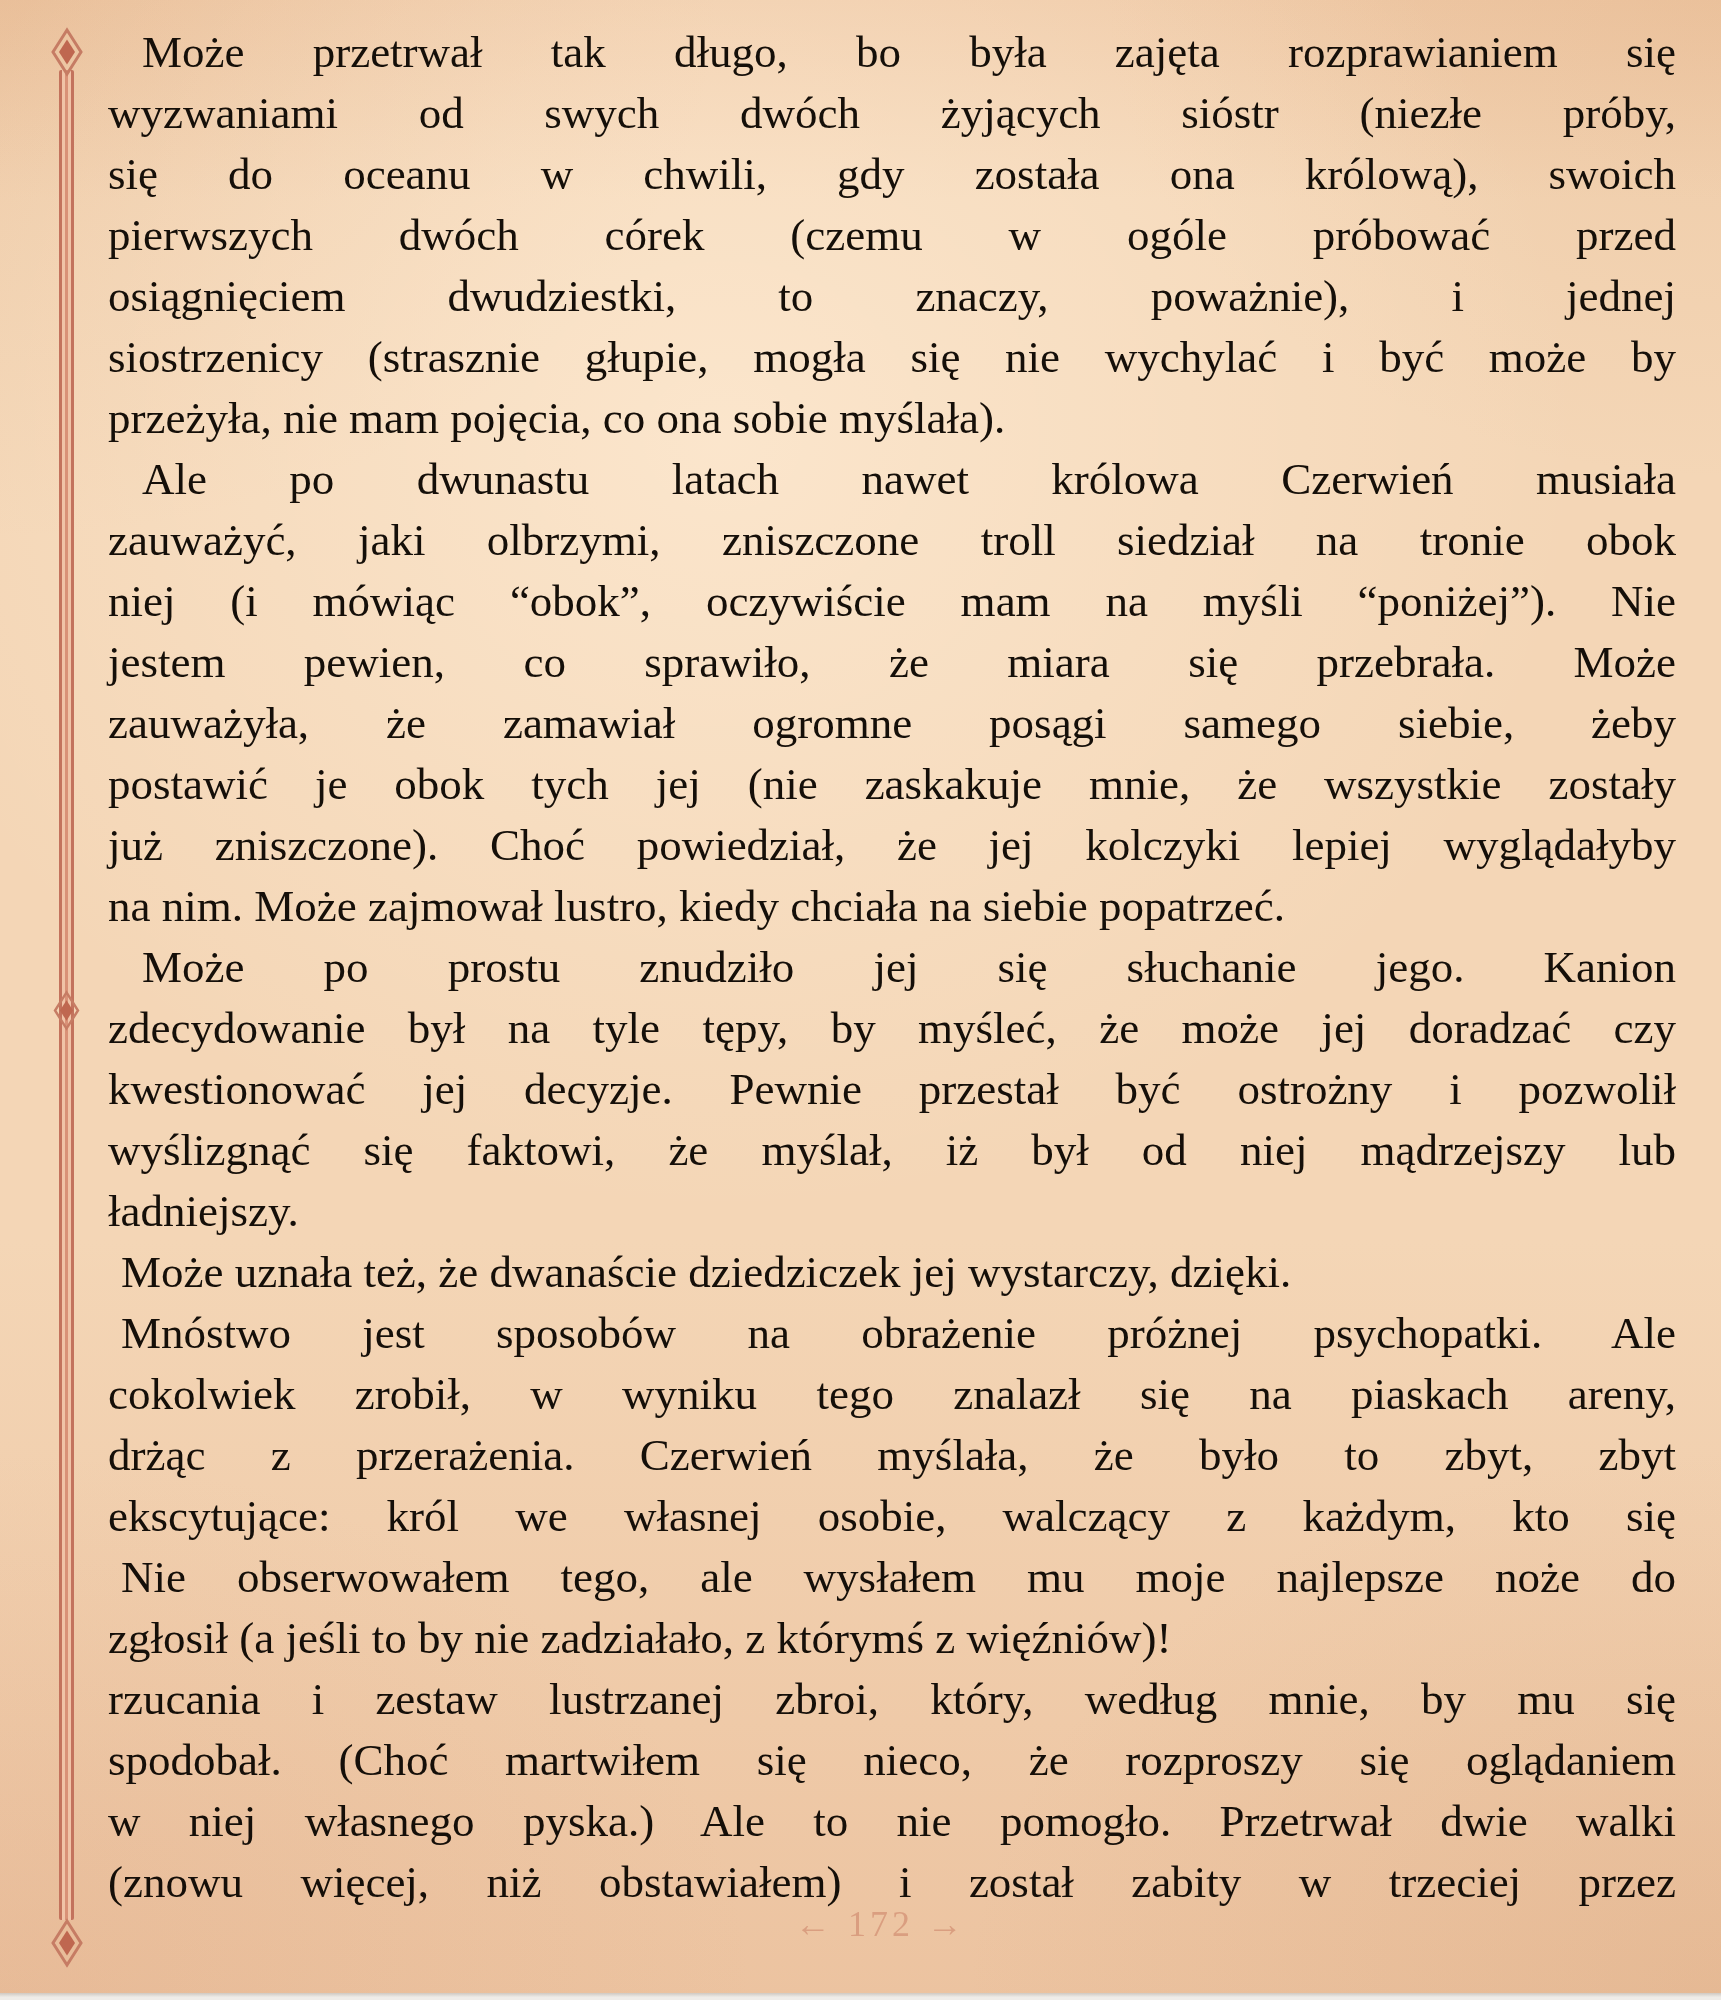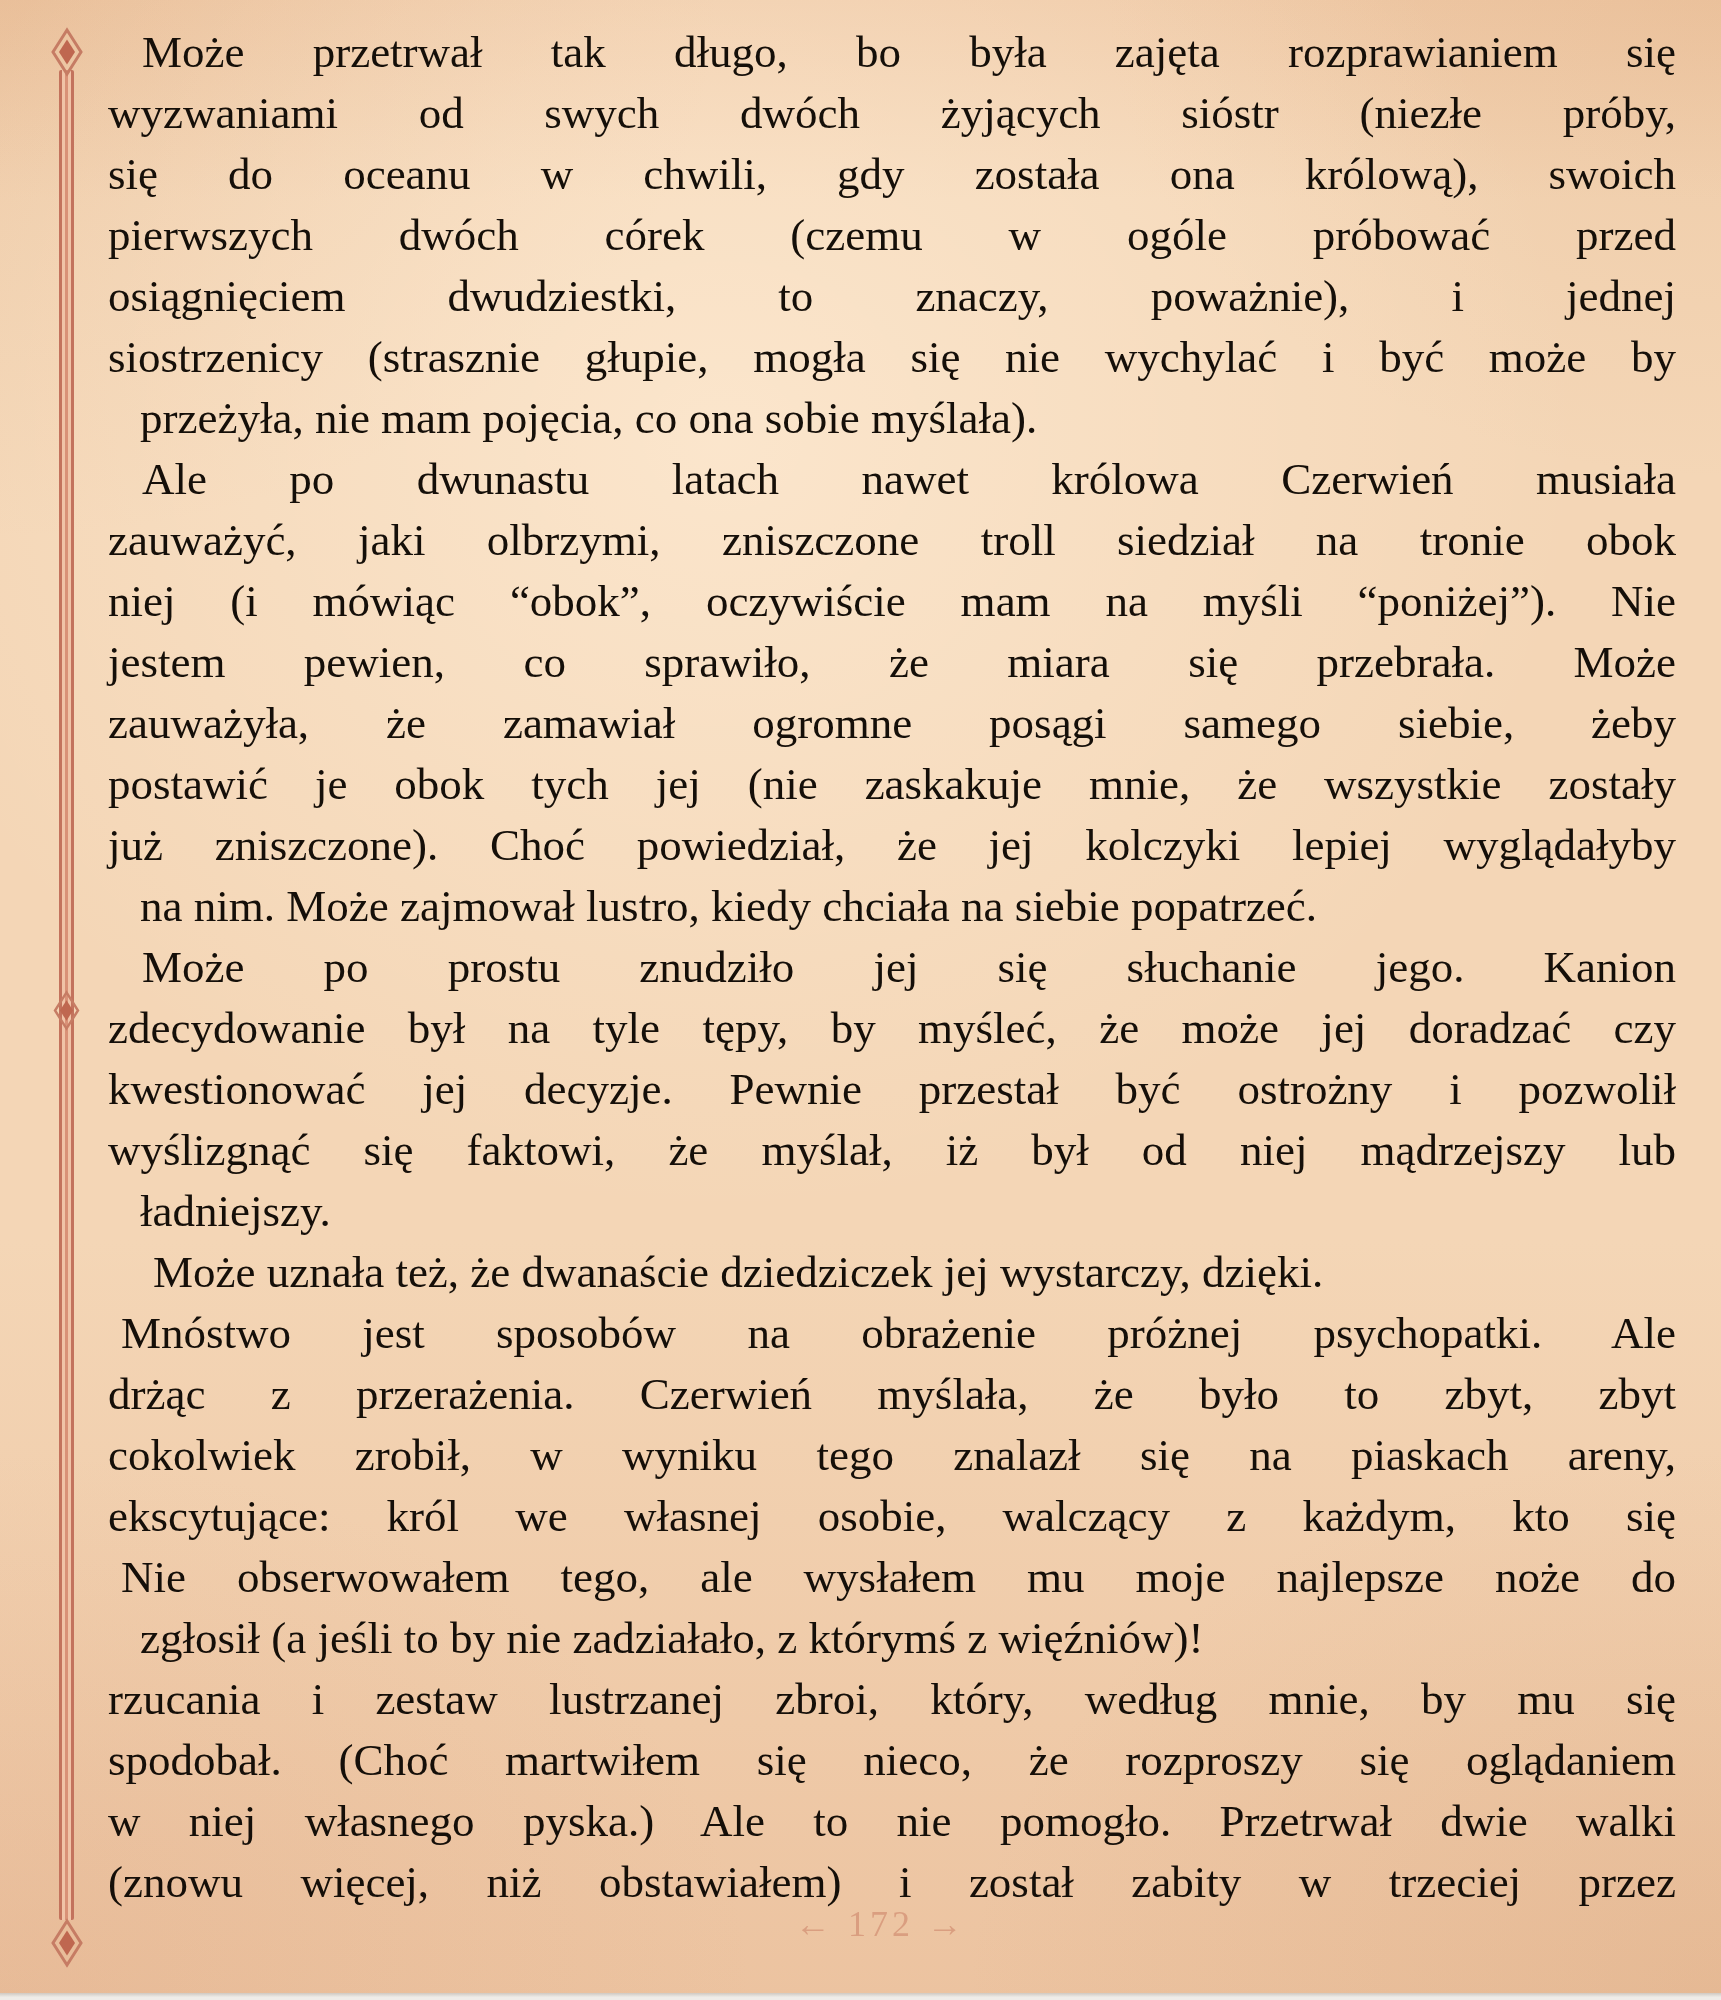--- a/index.html
+++ b/index.html
@@ -46,21 +46,21 @@
     white-space:nowrap;
   }
   .text{
     position:absolute;z-index:3;
     left:108px;top:22px;width:1568px;
     font-size:45px;line-height:61px;
     color:var(--text_color);
     hyphens:none;
   }
   .line{text-align:justify;text-align-last:justify;}
-  .line.end{text-align:right;text-align-last:left;margin-left:32px;}
+  .line.end{text-align:right;text-align-last:left;}
   .line.ind-big{text-indent:34px;}
   .line.ind-small{text-indent:13px;}
   .bottom-strip{
     position:absolute;z-index:4;
     left:0;bottom:0;width:100%;height:7px;
     background:linear-gradient(180deg, var(--bottom_bar_edge) 0%, var(--bottom_bar) 60%);
   }
 </style>
 </head>
 <body>
@@ -101,22 +101,22 @@
       <div class="line">postawić je obok tych jej (nie zaskakuje mnie, że wszystkie zostały</div>
       <div class="line">już zniszczone). Choć powiedział, że jej kolczyki lepiej wyglądałyby</div>
       <div class="line end">na nim. Może zajmował lustro, kiedy chciała na siebie popatrzeć.</div>
       <div class="line ind-big">Może po prostu znudziło jej się słuchanie jego. Kanion</div>
       <div class="line">zdecydowanie był na tyle tępy, by myśleć, że może jej doradzać czy</div>
       <div class="line">kwestionować jej decyzje. Pewnie przestał być ostrożny i pozwolił</div>
       <div class="line">wyślizgnąć się faktowi, że myślał, iż był od niej mądrzejszy lub</div>
       <div class="line end">ładniejszy.</div>
       <div class="line ind-small end">Może uznała też, że dwanaście dziedziczek jej wystarczy, dzięki.</div>
       <div class="line ind-small">Mnóstwo jest sposobów na obrażenie próżnej psychopatki. Ale</div>
+      <div class="line">cokolwiek zrobił, w wyniku tego znalazł się na piaskach areny,</div>
       <div class="line">drżąc z przerażenia. Czerwień myślała, że było to zbyt, zbyt</div>
-      <div class="line">cokolwiek zrobił, w wyniku tego znalazł się na piaskach areny,</div>
       <div class="line">ekscytujące: król we własnej osobie, walczący z każdym, kto się</div>
       <div class="line ind-small">Nie obserwowałem tego, ale wysłałem mu moje najlepsze noże do</div>
       <div class="line end">zgłosił (a jeśli to by nie zadziałało, z którymś z więźniów)!</div>
       <div class="line">rzucania i zestaw lustrzanej zbroi, który, według mnie, by mu się</div>
       <div class="line">spodobał. (Choć martwiłem się nieco, że rozproszy się oglądaniem</div>
       <div class="line">w niej własnego pyska.) Ale to nie pomogło. Przetrwał dwie walki</div>
       <div class="line">(znowu więcej, niż obstawiałem) i został zabity w trzeciej przez</div>
     </div>
 
   <div class="bottom-strip"></div>

